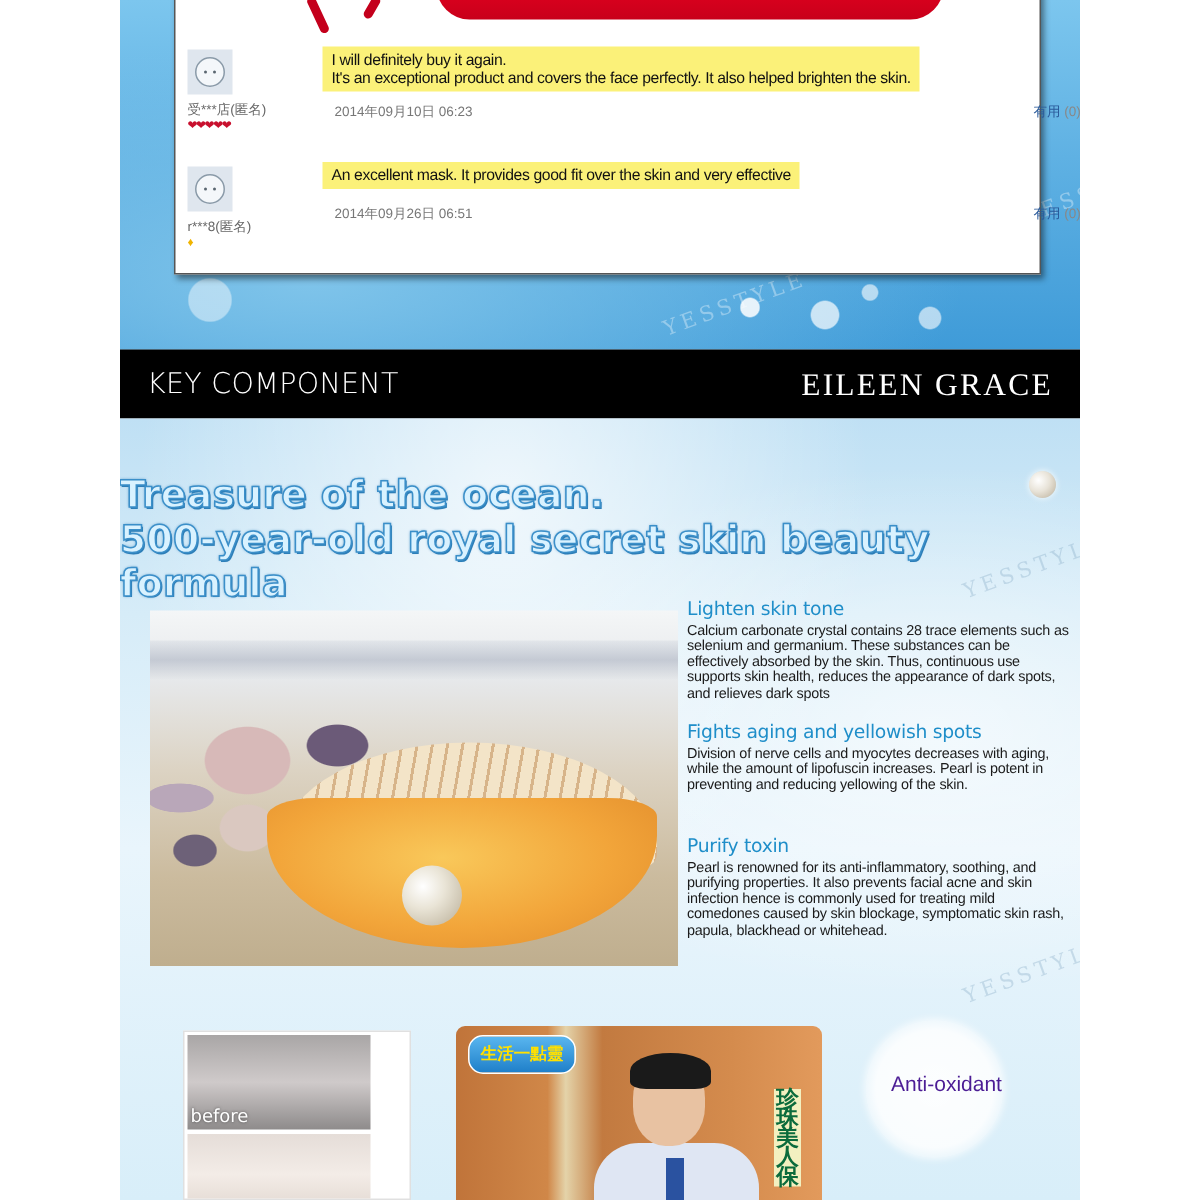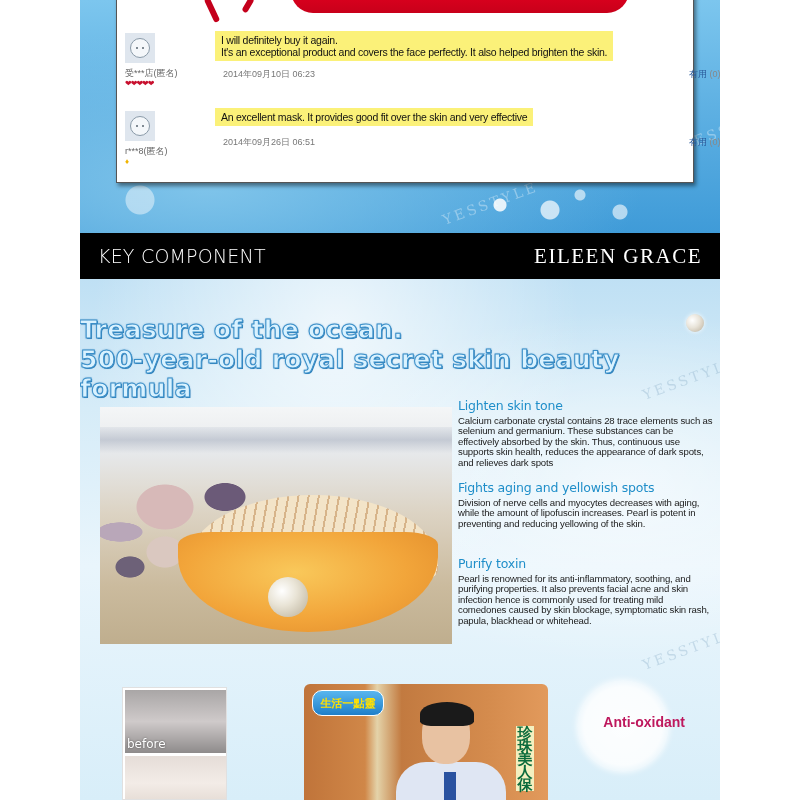--- a/index.html
+++ b/index.html
@@ -124,21 +124,21 @@
         radial-gradient(ellipse at 30px 95px, #6d6178 0 14px, transparent 15px);
     }
 
     
     .benefit { position: absolute; left: 378px; width: 255px; }
     .benefit-title { color: #1f8ec9; font-family: "DejaVu Sans", sans-serif; font-size: 12.5px; margin-bottom: 3px; letter-spacing: -0.2px; }
     .benefit-text { color: #1b1b1b; font-size: 9.6px; line-height: 10.4px; letter-spacing: -0.15px; }
 
     
     .before-after {
-      position: absolute; left: 42px; top: 687px; width: 105px; height: 113px;
+      position: absolute; left: 42px; top: 687px; width: 152px; height: 113px;
       background: #fff; border: 1px solid #e0e0e0; overflow: hidden;
     }
     .ba-top { position: absolute; left: 2px; top: 2px; width: 122px; height: 63px; background: linear-gradient(180deg, #a9a6a6 0%, #cfcaca 50%, #8e8b8b 100%); }
     .ba-bottom { position: absolute; left: 2px; top: 68px; width: 122px; height: 45px; background: linear-gradient(180deg, #e5ddd8 0%, #f3ece7 60%, #e6ddd6 100%); }
     .ba-label { position: absolute; left: 4px; top: 49px; color: #fff; font-size: 12px; font-family: "DejaVu Sans", sans-serif; text-shadow: 0 0 2px rgba(0,0,0,0.5); }
 
     .tv-photo {
       position: absolute; left: 224px; top: 684px; width: 244px; height: 116px;
       border-radius: 6px 6px 0 0; overflow: hidden;
       background: linear-gradient(90deg, #c0743a 0%, #d08748 25%, #e4d3a9 30%, #c27a40 40%, #d48b4d 75%, #e29a5c 100%);
@@ -156,21 +156,21 @@
       position: absolute; left: 212px; top: 42px; width: 18px; color: #0b6b3c; background: #f3f0c0;
       font-size: 15px; font-weight: bold; line-height: 13px; text-align: center;
     }
 
     .antiox-circle {
       position: absolute; left: 497px; top: 680px; width: 92px; height: 92px; border-radius: 50%;
       background: radial-gradient(circle, rgba(255,255,255,0.92) 0%, rgba(255,255,255,0.85) 60%, rgba(255,255,255,0.35) 75%, transparent 80%);
       box-shadow: 0 0 6px rgba(255,255,255,0.9);
     }
     .antiox-label {
-      position: absolute; left: 497px; top: 714px; width: 108px; font-size: 14px; color: #be185d; text-align: right; font-weight: bold;
+      position: absolute; left: 497px; top: 714px; width: 108px; font-size: 14px; color: #4c1d95; text-align: center;
     }
   </style>
 </head>
 <body>
 
 <div class="page">
 
   <div class="review-bg">
     <span class="watermark" style="left:80px; top:40px;">YESSTYLE</span>
     <span class="watermark" style="left:360px; top:195px;">YESSTYLE</span>

